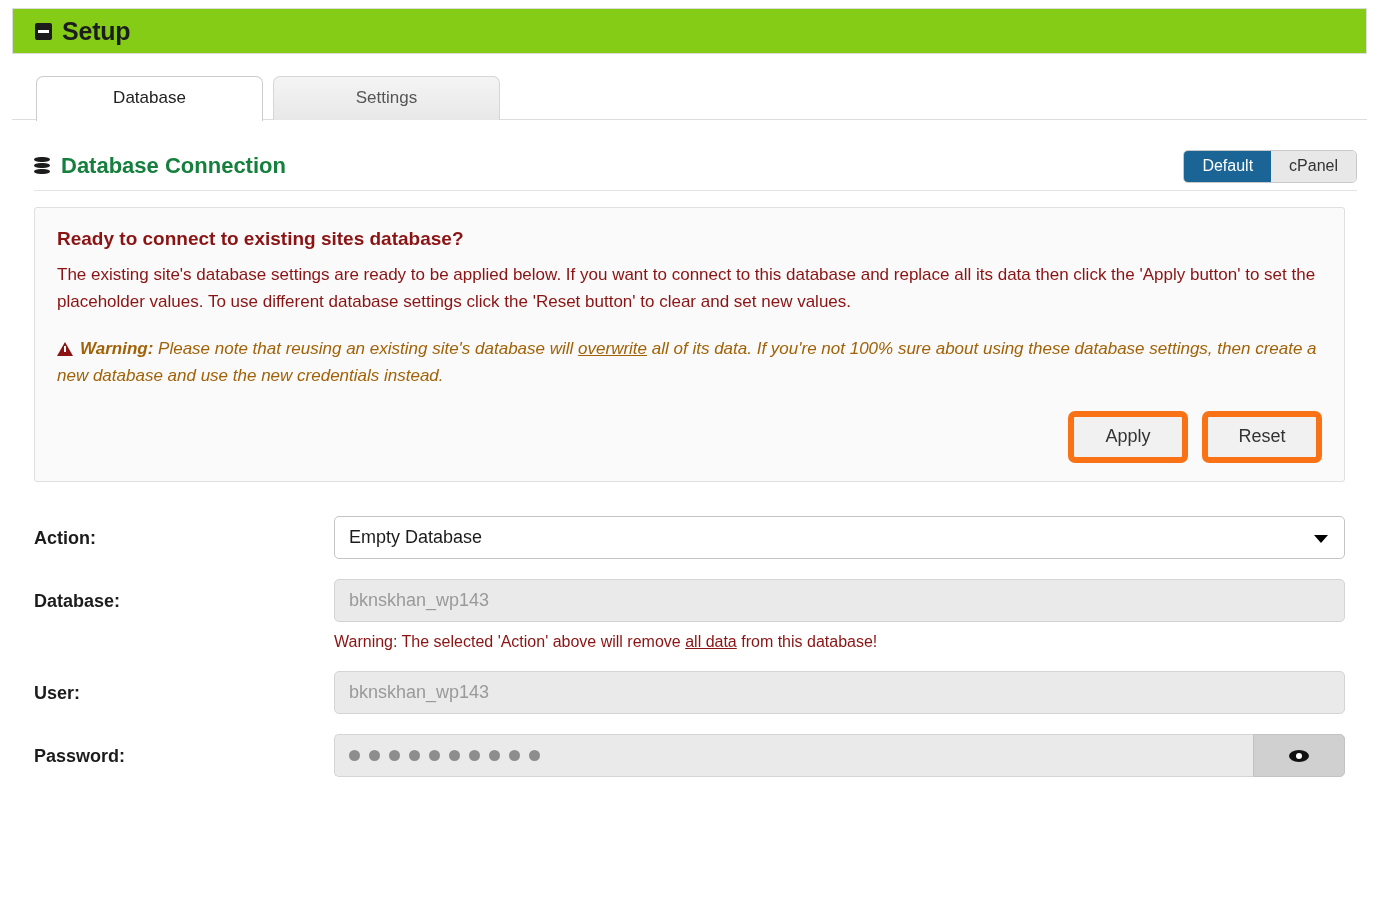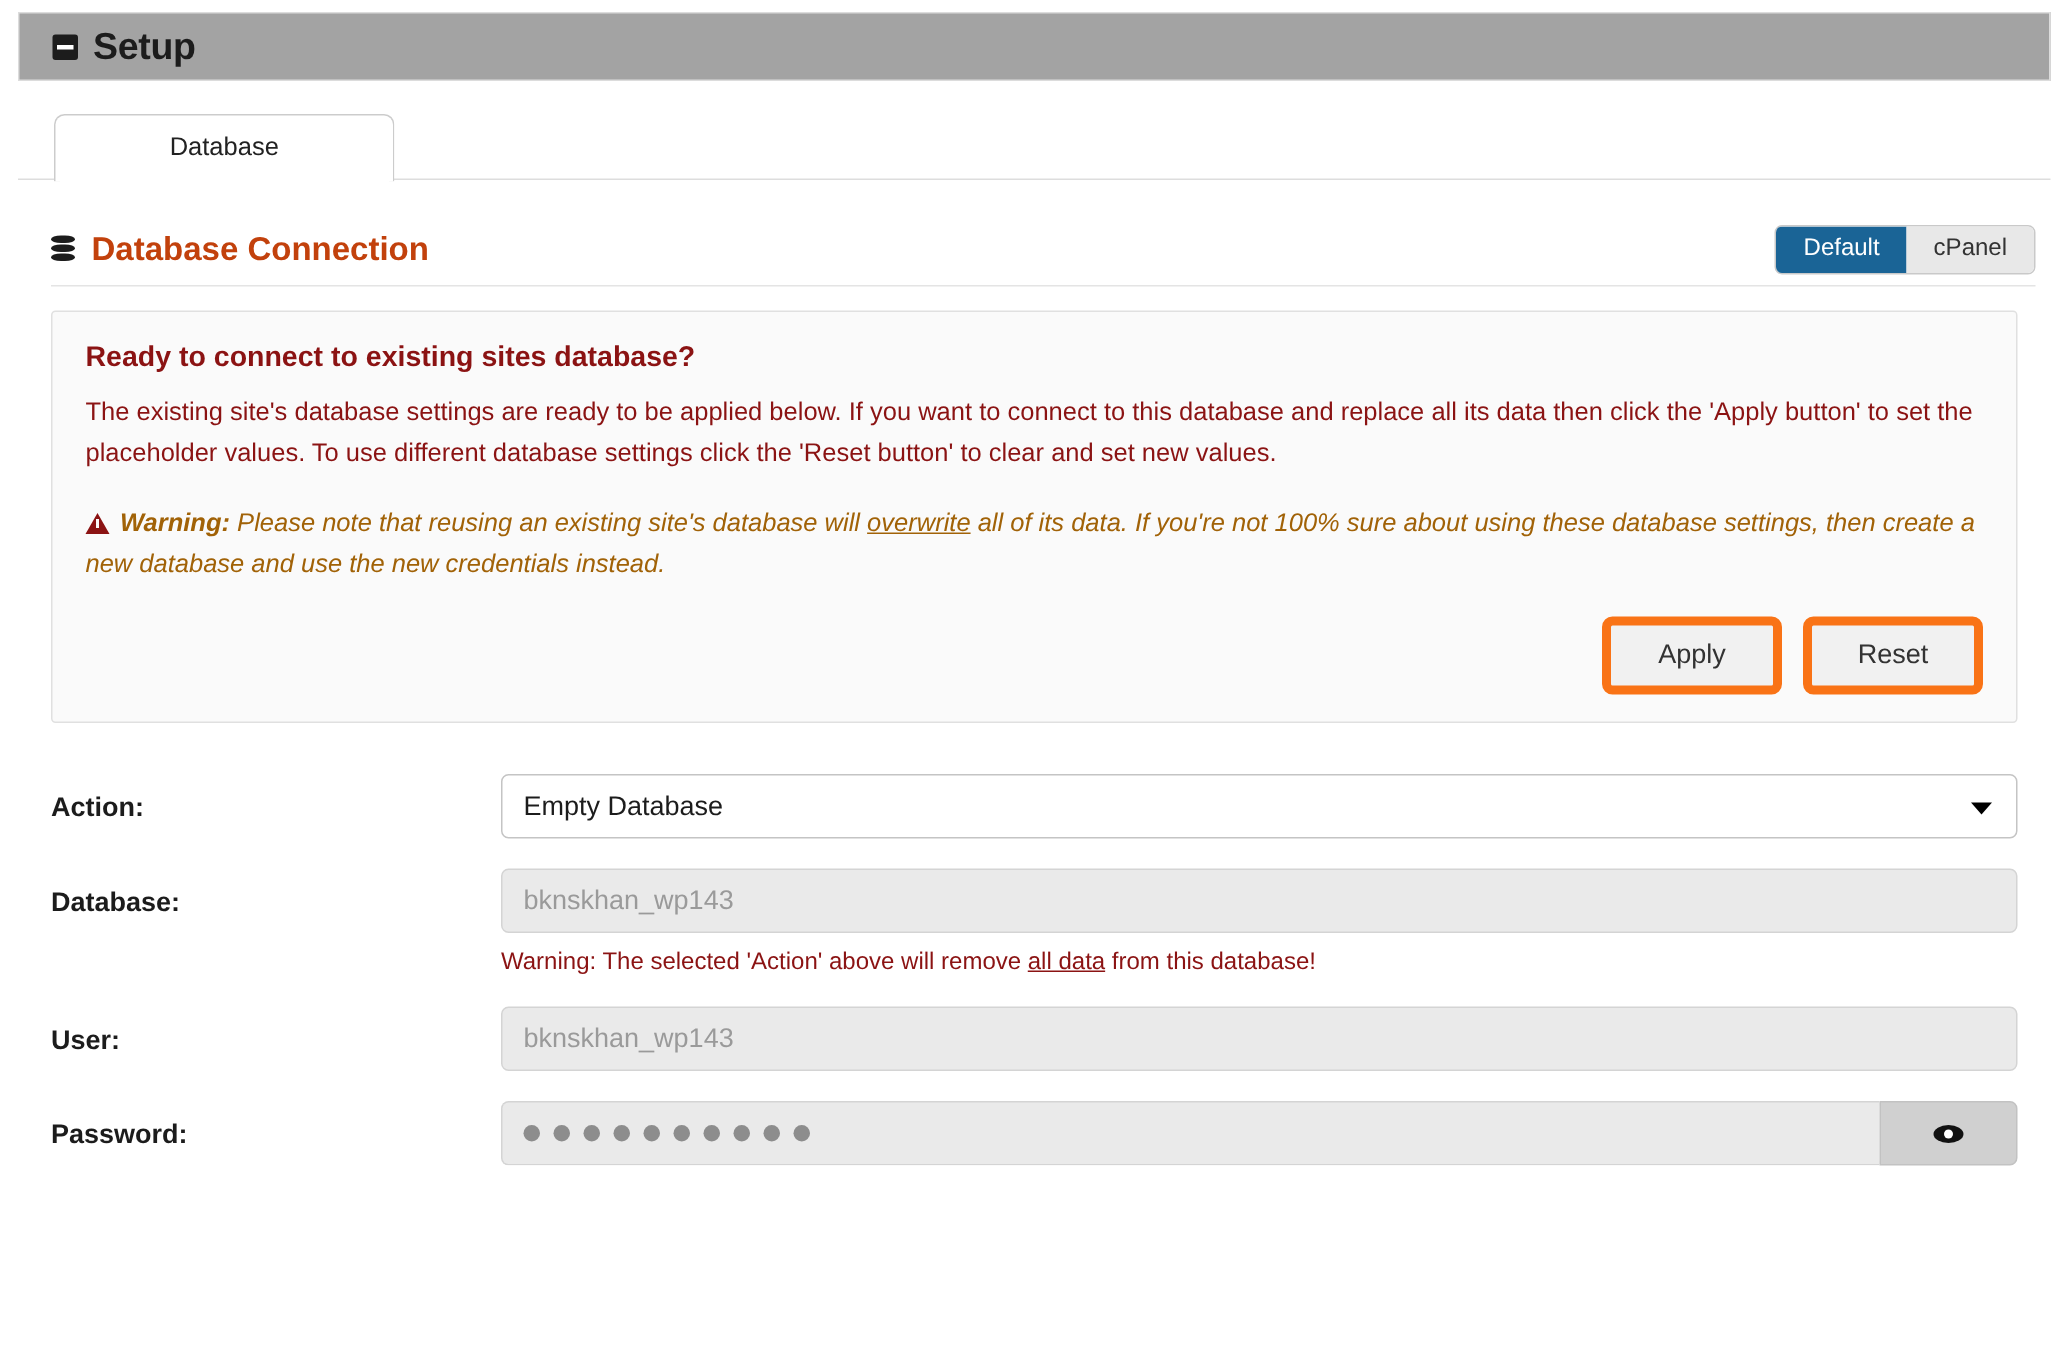--- a/index.html
+++ b/index.html
@@ -11,21 +11,21 @@
     background: #ffffff;
     font-family: "Liberation Sans", sans-serif;
     color: #333333;
     overflow: hidden;
   }
 
   
   .panel-header {
     margin: 8px 12px 0 12px;
     height: 46px;
-    background: #a3a3a3;
+    background: #84cc16;
     border: 1px solid #dcdcdc;
     display: flex;
     align-items: center;
     padding: 0 0 0 22px;
   }
   .panel-header .collapse-icon {
     width: 17px;
     height: 17px;
     background: #1c1c1c;
     border-radius: 2px;
@@ -93,21 +93,21 @@
   .section-head {
     display: flex;
     align-items: center;
     margin: 24px 0 0 0;
     padding: 0 10px 0 22px;
     height: 44px;
   }
   .section-title {
     font-size: 22px;
     font-weight: bold;
-    color: #c2410c;
+    color: #15803d;
     display: flex;
     align-items: center;
   }
   .db-icon {
     width: 16px; height: 19px;
     margin-right: 11px;
     flex: 0 0 auto;
     position: relative;
     display: inline-block;
   }
@@ -318,20 +318,21 @@
 <body>
 
 <div class="panel-header">
   <span class="collapse-icon"></span>
   <span class="panel-title">Setup</span>
 </div>
 
 <div class="tabs-wrap">
   <div class="tabs">
     <div class="tab active">Database</div>
+    <div class="tab inactive">Settings</div>
   </div>
 </div>
 
 <div class="content">
 
   <div class="section-head">
     <div class="section-title">
       <span class="db-icon">
           <i></i>
           <i></i>

